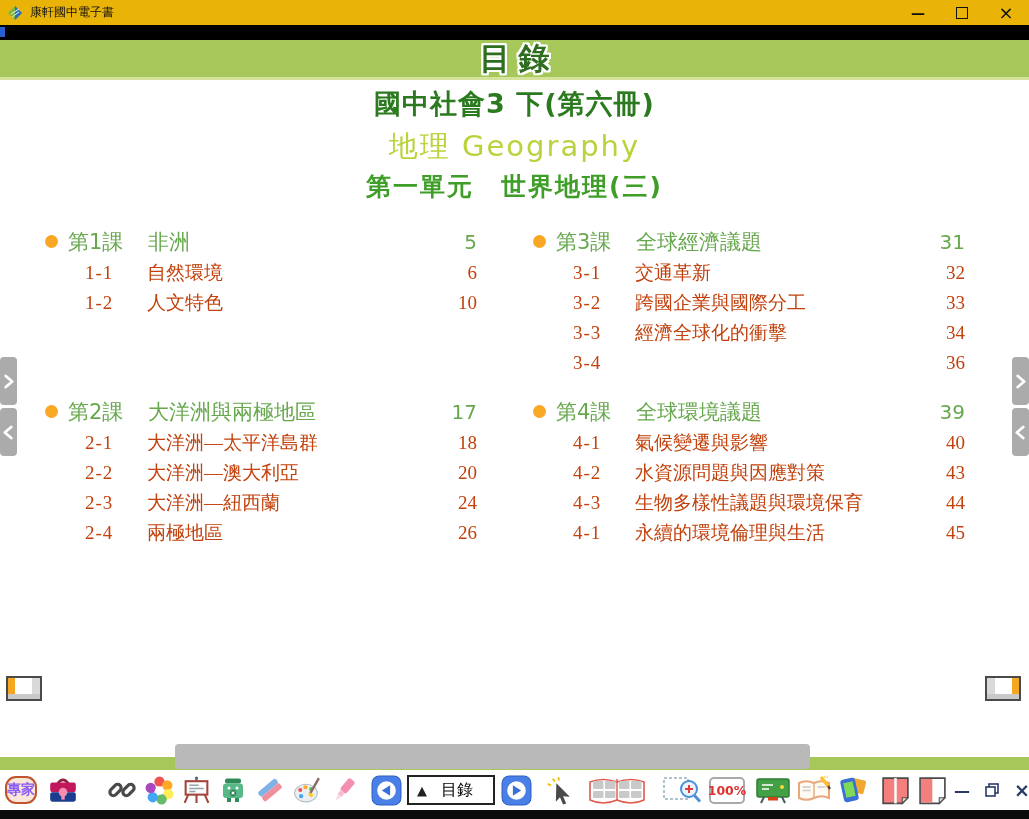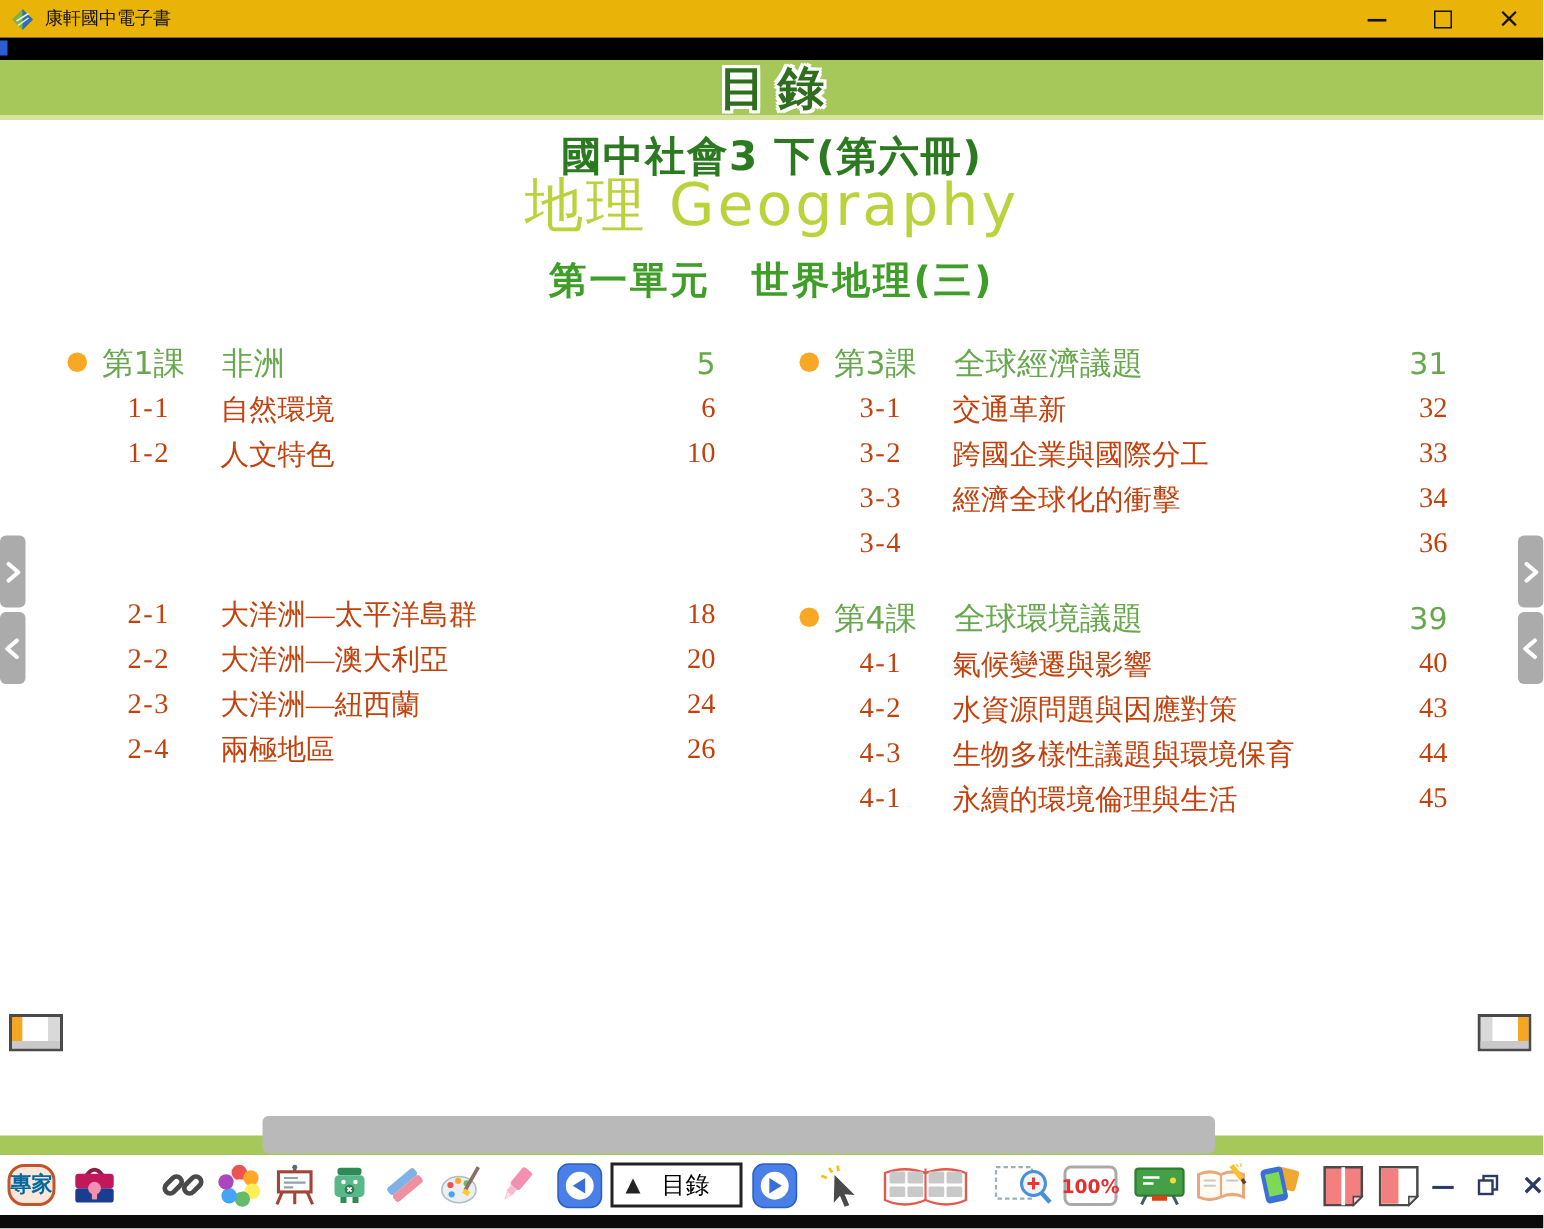--- a/index.html
+++ b/index.html
@@ -28,22 +28,22 @@
   
   .green-header { position:absolute; top:40px; left:0; right:0; height:37px; background:#a6c85a;
     display:flex; align-items:center; justify-content:center; }
   .green-header .hd { font-size:31px; font-weight:bold; color:#2f6d1f; letter-spacing:8px; margin-left:8px;
     text-shadow:-2px -2px 0 #fff,2px -2px 0 #fff,-2px 2px 0 #fff,2px 2px 0 #fff,0 -2px 0 #fff,0 2px 0 #fff,-2px 0 0 #fff,2px 0 0 #fff; }
   .green-light-line { position:absolute; top:77px; left:0; right:0; height:3px; background:#d6e39c; }
 
   
   .book-title { position:absolute; top:86px; left:0; width:100%; text-align:center;
     font-size:27px; font-weight:bold; color:#2c7a1f; letter-spacing:1px; }
-  .book-subject { position:absolute; top:110px; left:0; width:100%; text-align:center;
-    font-size:39px; color:#bcd23c; letter-spacing:2px; }
+  .book-subject { position:absolute; top:127px; left:0; width:100%; text-align:center;
+    font-size:29px; color:#bcd23c; letter-spacing:2px; }
   .book-unit { position:absolute; top:170px; left:0; width:100%; text-align:center;
     font-size:25px; font-weight:bold; color:#3f9e27; letter-spacing:2px; }
 
   
   .toc { position:absolute; top:225px; left:45px; right:64px; display:flex; gap:56px; }
   .toc-col { flex:1; min-width:0; }
   .toc-block { min-height:170px; }
   .ch-head { display:flex; align-items:center; height:33px; font-size:21px; color:#67a84e; cursor:pointer; }
   .bullet { width:13px; height:13px; border-radius:50%; background:#f9a825; margin-right:10px; flex:0 0 auto; }
   .ch-no { width:64px; flex:0 0 auto; }
@@ -70,21 +70,21 @@
   
   .green-strip { position:absolute; top:757px; left:0; right:0; height:13px; background:#a6c85a; }
   .scroll-thumb { position:absolute; top:744px; left:175px; width:635px; height:25px;
     background:#b9b9b9; border-radius:4px; z-index:3; cursor:grab; }
 
   
   .toolbar { position:absolute; top:770px; left:0; right:0; height:40px; background:#fff;
     display:flex; align-items:center; column-gap:5px; padding:0 3px; box-sizing:border-box; z-index:4; }
   .tb { width:32px; height:32px; flex:0 0 auto; display:flex; align-items:center; justify-content:center; cursor:pointer; }
   .expert-btn { width:32px; height:28px; flex:0 0 auto; border:2px solid #c0542b; border-radius:11px;
-    background:#fbe7d9; color:#0369a1; font-weight:bold; font-size:14px;
+    background:#fbe7d9; color:#8b5cf6; font-weight:bold; font-size:14px;
     display:flex; align-items:center; justify-content:center; box-sizing:border-box; cursor:pointer; }
   .page-box { width:88px; height:30px; flex:0 0 auto; border:2px solid #222; background:#fff;
     display:flex; align-items:center; box-sizing:border-box; cursor:pointer; }
   .page-box .tri { margin-left:8px; font-size:13px; color:#222; }
   .page-box .label { flex:1; text-align:center; font-size:16px; color:#000; margin-right:6px; }
   .zoom-box { width:36px; height:27px; flex:0 0 auto; border:2px solid #a9a9a9; border-radius:5px;
     background:#fff; color:#e03030; font-weight:bold; font-size:12.5px;
     display:flex; align-items:center; justify-content:center; box-sizing:border-box; cursor:pointer; }
   .wc2 { flex:0 0 auto; display:flex; align-items:center; justify-content:center;
     color:#2b3a67; cursor:pointer; }
@@ -144,20 +144,26 @@
           <span class="sub-page">6</span>
         </div>
         <div class="sub-row">
           <span class="sub-no">1-2</span>
           <span class="sub-title">人文特色</span>
           <span class="sub-page">10</span>
         </div>
       </div>
 
       <div class="toc-block">
+        <div class="ch-head">
+          <span class="bullet"></span>
+          <span class="ch-no">第2課</span>
+          <span class="ch-title">大洋洲與兩極地區</span>
+          <span class="ch-page">17</span>
+        </div>
         <div class="sub-row">
           <span class="sub-no">2-1</span>
           <span class="sub-title">大洋洲—太平洋島群</span>
           <span class="sub-page">18</span>
         </div>
         <div class="sub-row">
           <span class="sub-no">2-2</span>
           <span class="sub-title">大洋洲—澳大利亞</span>
           <span class="sub-page">20</span>
         </div>

